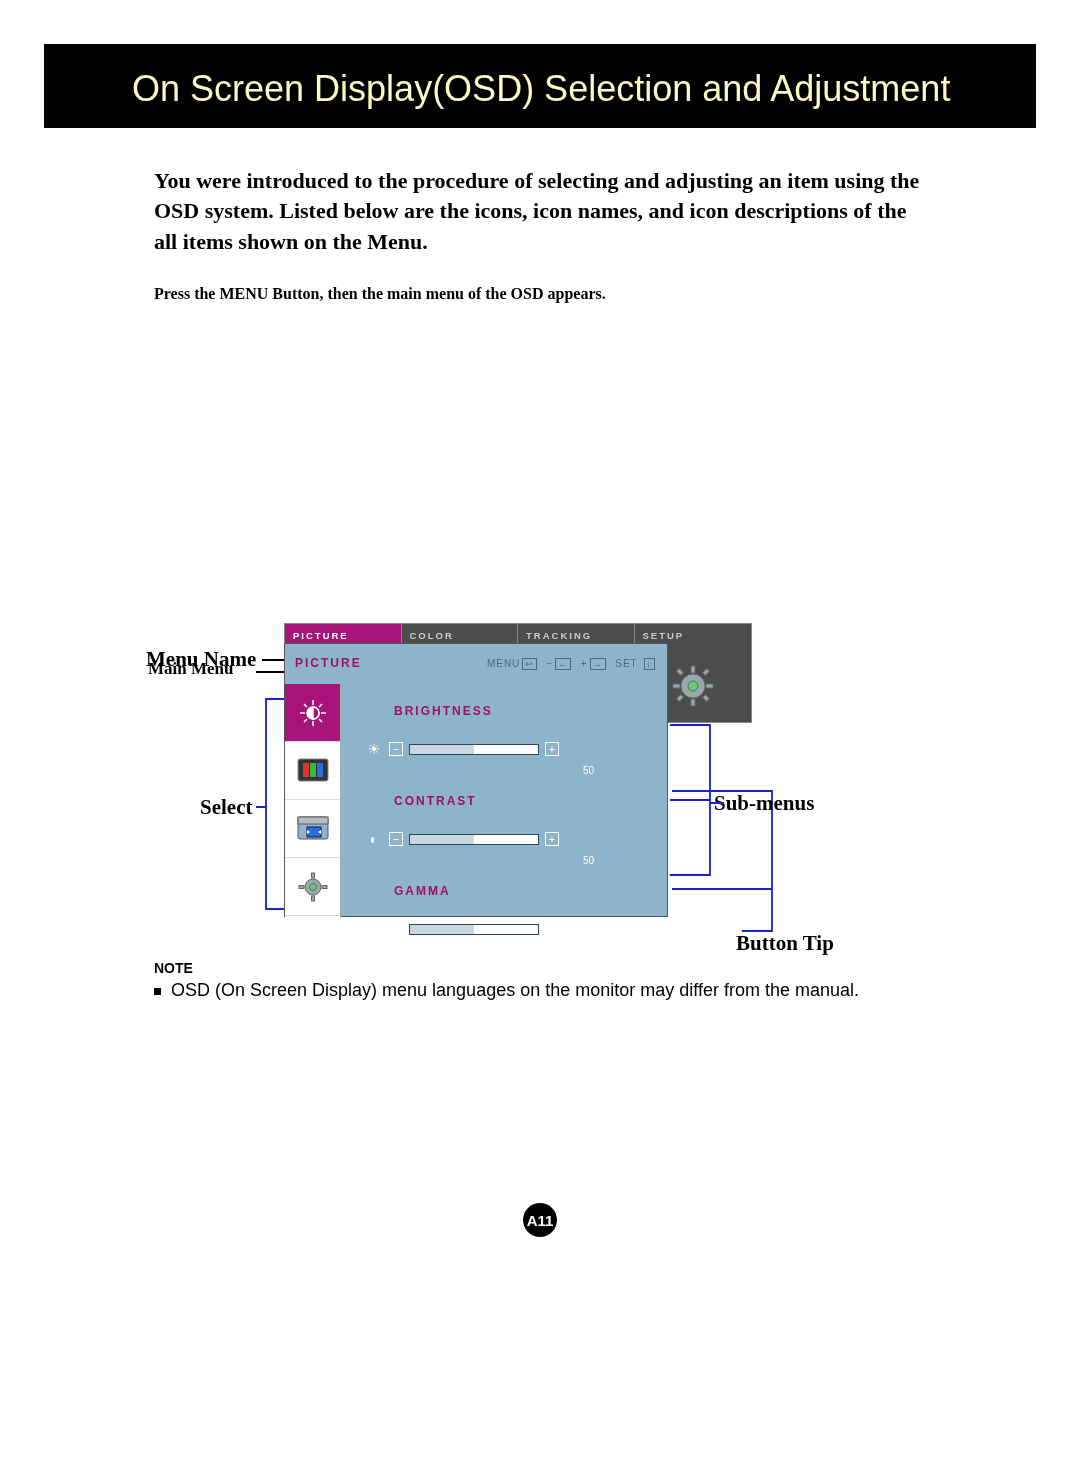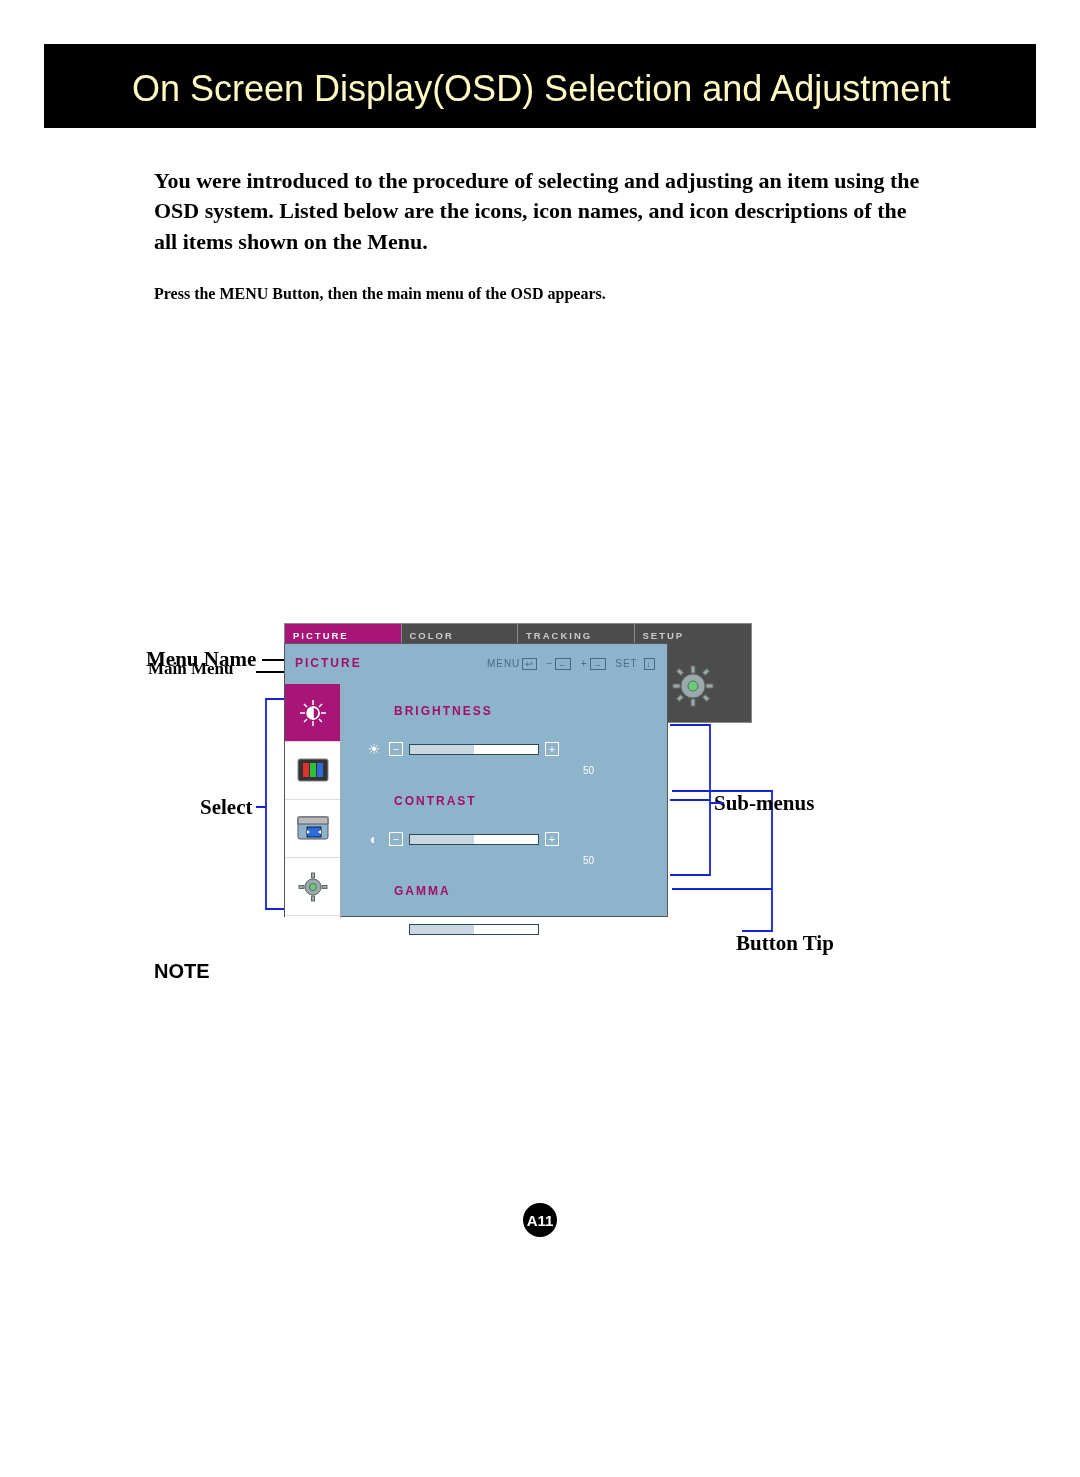--- a/index.html
+++ b/index.html
@@ -156,21 +156,21 @@
     position:relative;
   }
   .ctl-row .slider .fill { position:absolute; left:0; top:0; bottom:0; width:50%; background:#c9d7e1;}
   .ctl-row .box { width:14px; height:14px; border:1px solid #fff; display:flex; align-items:center; justify-content:center; font-size:11px; color:#fff; line-height:1;}
   .ctl-row .val { width:28px; font-size:10px; color:#fff; margin-left:18px;margin-top:43px;}
 
   
   .note-section {
     position: absolute; left: 154px; top: 960px; right: 90px;
   }
-  .note-title { font-weight:bold; font-size:20px; margin-bottom:4px; }
+  .note-title { font-weight:bold; font-size:14px; margin-bottom:4px; }
   .note-body { font-size:18px; }
   .note-body .sq { display:inline-block; width:7px; height:7px; background:#000; margin-right:10px; vertical-align:middle;}
 
   
   .pagenum {
     position:absolute; left:50%; bottom:240px; transform:translateX(-50%);
     width:34px; height:34px; border-radius:50%; background:#000; color:#fff;
     display:flex; align-items:center; justify-content:center;
     font-weight:bold; font-size:15px;
   }
@@ -387,15 +387,16 @@
             </div>
           </div>
         </div>
       </div>
     </div>
   </div>
 </div>
 
 <div class="note-section">
   <div class="note-title">NOTE</div>
+  <div class="note-body"><span class="sq"></span><span>OSD (On Screen Display) menu languages on the monitor may differ from the manual.</span></div>
 </div>
 
 <div class="pagenum">A11</div>
 
 </body></html>

